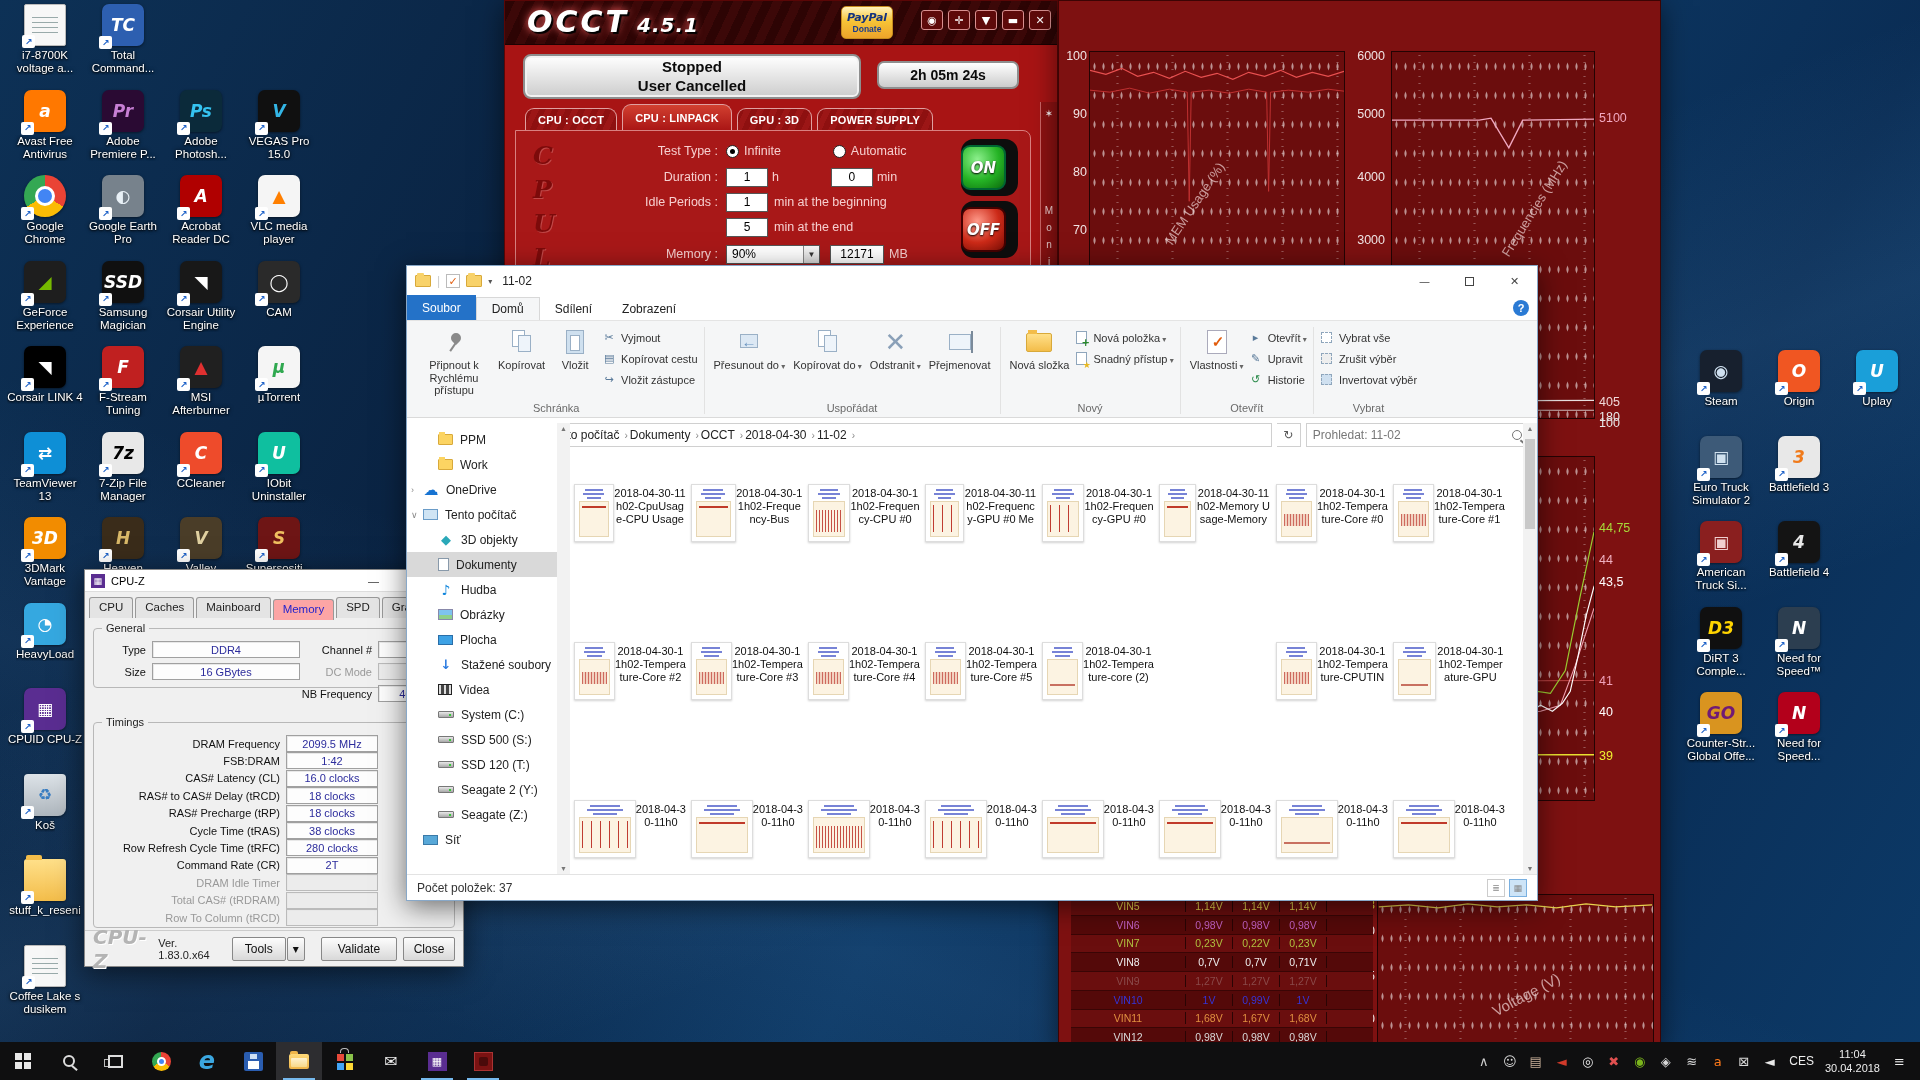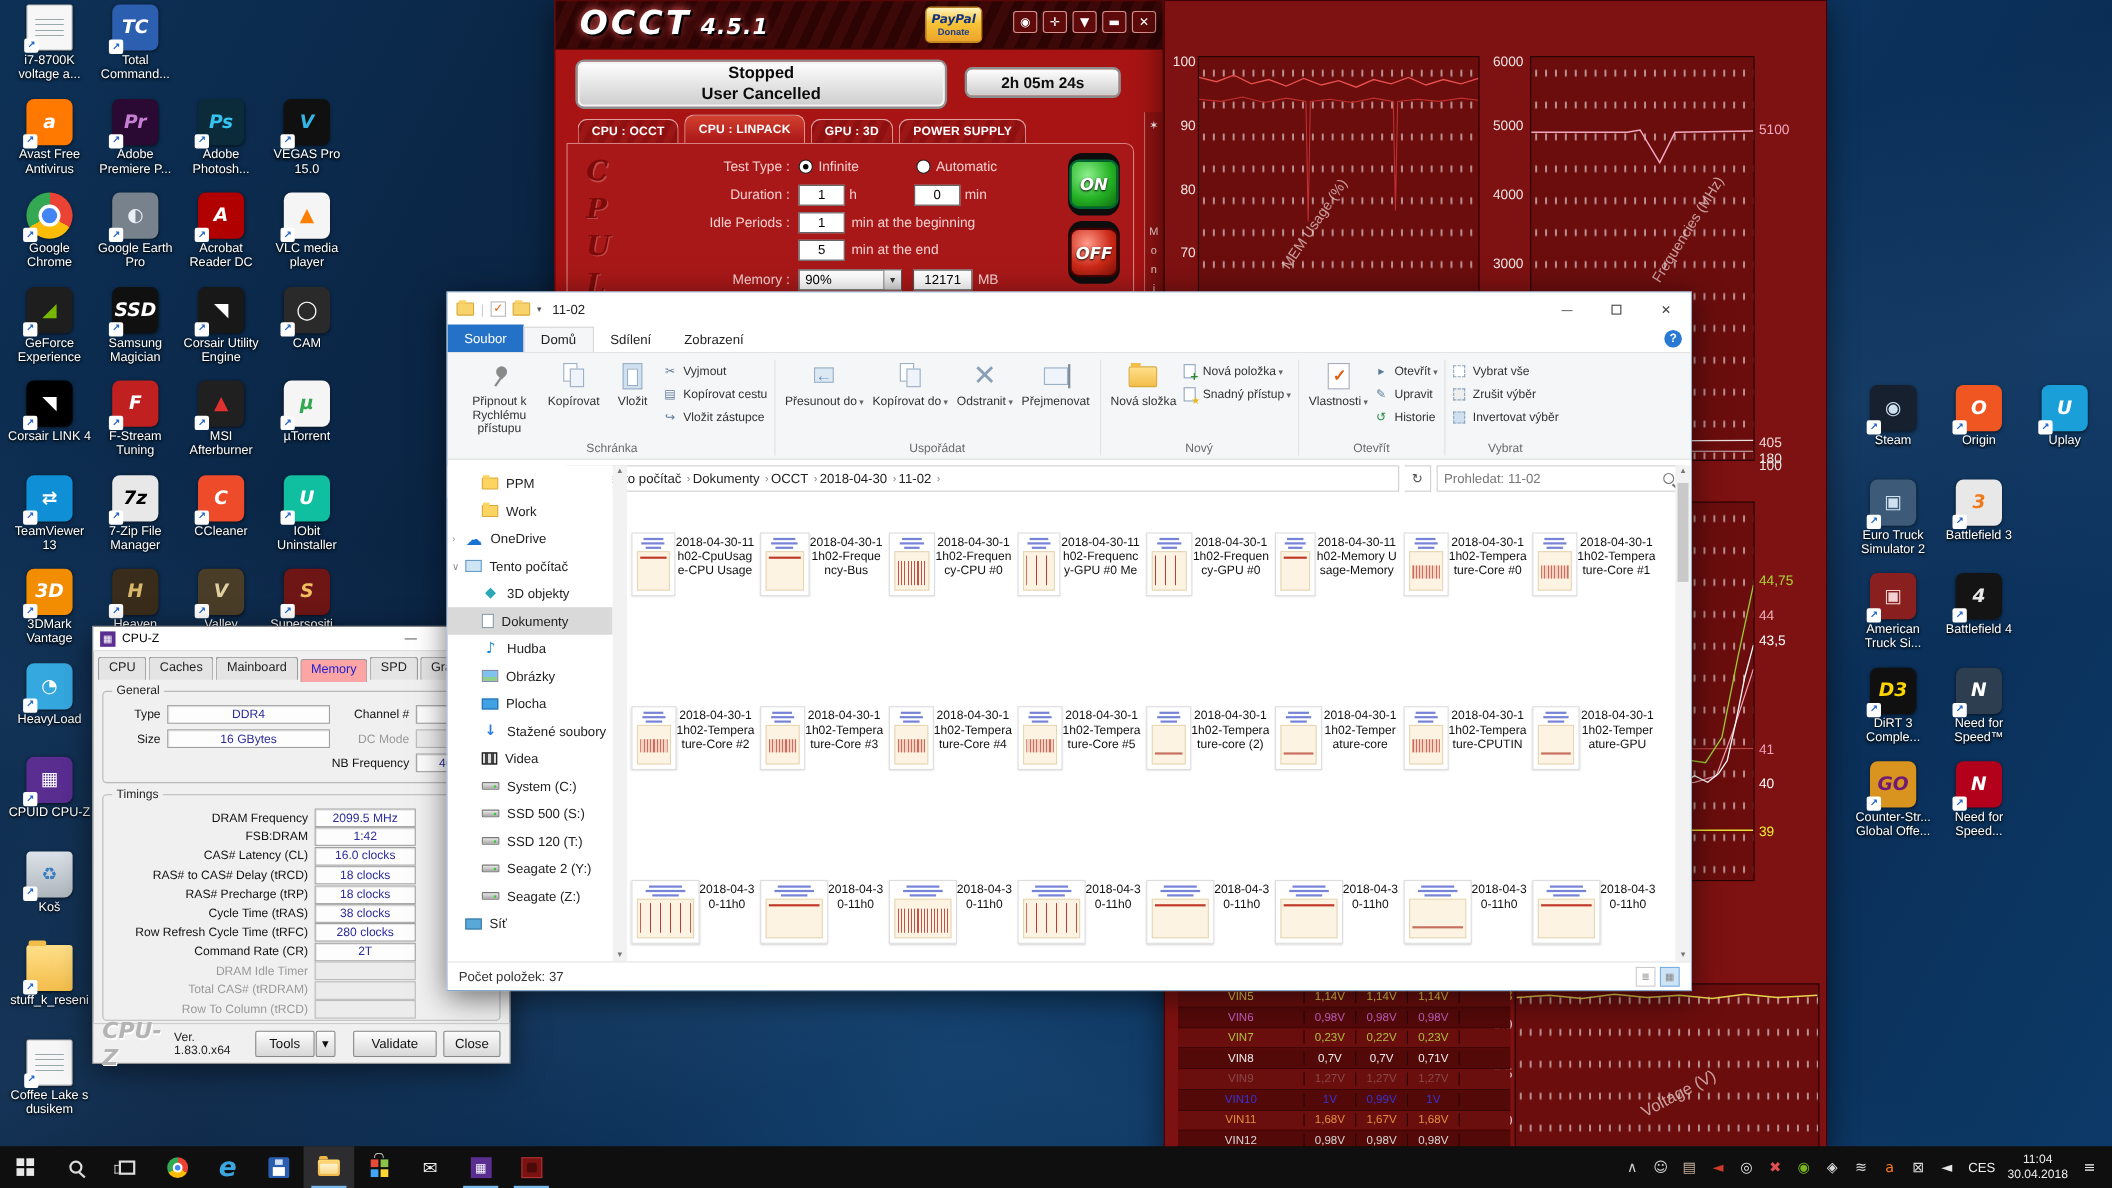--- a/index.html
+++ b/index.html
@@ -71,22 +71,22 @@
   .orow{position:absolute;left:60px;display:flex;align-items:center;height:20px;font-size:12.5px;color:#f6cfcf}
   .olabel{width:142px;text-align:right;margin-right:8px}
   .oinp{background:#fff;border:1px solid #555;height:19px;min-width:42px;padding:0 3px;display:flex;
     align-items:center;justify-content:center;color:#000;font-size:12px}
   .odd{background:#fff;border:1px solid #555;height:19px;width:94px;display:flex;align-items:center;
     justify-content:space-between;color:#000;font-size:12px;padding-left:5px}
   .ocaret{width:16px;height:100%;background:linear-gradient(#f8f8f8,#d8d8d8);border-left:1px solid #888;
     display:flex;align-items:center;justify-content:center;font-size:8px;color:#333}
   .oradio{width:13px;height:13px;border-radius:50%;background:#fff;border:1px solid #222;margin-right:5px;position:relative}
   .oradio.on::after{content:"";position:absolute;inset:3px;background:#000;border-radius:50%}
-  .bigsw{position:absolute;right:12px;width:47px;height:57px;background:#0d0d0d;border-radius:13px;
-    display:flex;align-items:center;justify-content:center}
+  .bigsw{position:absolute;right:12px;width:57px;height:57px;background:#0d0d0d;border-radius:13px;
+    display:flex;align-items:center;justify-content:flex-start}
   .bigsw>span{width:45px;height:45px;border-radius:9px;display:flex;align-items:center;justify-content:center;
     font:bold italic 15px "DejaVu Sans",sans-serif;color:#fff;text-shadow:0 1px 2px #000}
   .sw-on>span{background:radial-gradient(circle at 35% 30%,#8df08d,#25b325 55%,#0d6b0d);border:2px solid #063}
   .sw-off>span{background:radial-gradient(circle at 35% 30%,#ff9a8a,#cc2a18 55%,#7a0e06);border:2px solid #400}
   .occt-strip{position:absolute;right:0;top:101px;width:17px;bottom:0;background:#8e1212;border-left:1px solid #c66;
     display:flex;flex-direction:column;align-items:center;color:#f2d2d2;font-size:10px}
   .strip-star{margin-top:6px;font-size:10px;color:#fff}
   .strip-letters{margin-top:86px;display:flex;flex-direction:column;gap:6px;align-items:center}
 
   
@@ -815,21 +815,21 @@
   </div>
   <div class="cz-tabs" data-interactable="false">
       <div class="ctab" data-interactable="true">CPU</div>
       <div class="ctab" data-interactable="true">Caches</div>
       <div class="ctab" data-interactable="true">Mainboard</div>
       <div class="ctab active" data-interactable="true">Memory</div>
       <div class="ctab" data-interactable="true">SPD</div>
       <div class="ctab" data-interactable="true">Graphics</div>
       <div class="ctab" data-interactable="true">Be</div>
     </div>
-  <div class="gbox" style="left:8px;top:58px;width:362px;height:84px" data-interactable="false">
+  <div class="gbox" style="left:8px;top:58px;width:362px;height:60px" data-interactable="false">
     <span class="gleg" data-interactable="false">General</span>
     <div data-interactable="false">
         <div class="czrow" style="left: 10px; width: 200px; top: 12px;" data-interactable="false">
         <span class="czl" style="width:42px" data-interactable="false">Type</span>
         <span class="czf" style="width:148px" data-interactable="false">DDR4</span>
       </div>
         <div class="czrow" style="left: 10px; width: 200px; top: 34px;" data-interactable="false">
         <span class="czl" style="width:42px" data-interactable="false">Size</span>
         <span class="czf" style="width:148px" data-interactable="false">16 GBytes</span>
       </div>
@@ -1347,31 +1347,20 @@
       <div class="thumb" data-interactable="false">
         <div class="t-head" data-interactable="false">
             <i></i>
             <i></i>
             <i></i>
           </div>
         <div class="t-plot" data-interactable="false"></div>
       </div>
       <div class="fname" data-interactable="false">2018-04-30-11h02-Temperature-core (2)</div>
     </div>
-      <div class="file v-low" data-interactable="true" style="--c: 5; --r: 1;">
-      <div class="thumb" data-interactable="false">
-        <div class="t-head" data-interactable="false">
-            <i></i>
-            <i></i>
-            <i></i>
-          </div>
-        <div class="t-plot" data-interactable="false"></div>
-      </div>
-      <div class="fname" data-interactable="false">2018-04-30-11h02-Temperature-core</div>
-    </div>
       <div class="file v-band" data-interactable="true" style="--c: 6; --r: 1;">
       <div class="thumb" data-interactable="false">
         <div class="t-head" data-interactable="false">
             <i></i>
             <i></i>
             <i></i>
           </div>
         <div class="t-plot" data-interactable="false"></div>
       </div>
       <div class="fname" data-interactable="false">2018-04-30-11h02-Temperature-CPUTIN</div>

